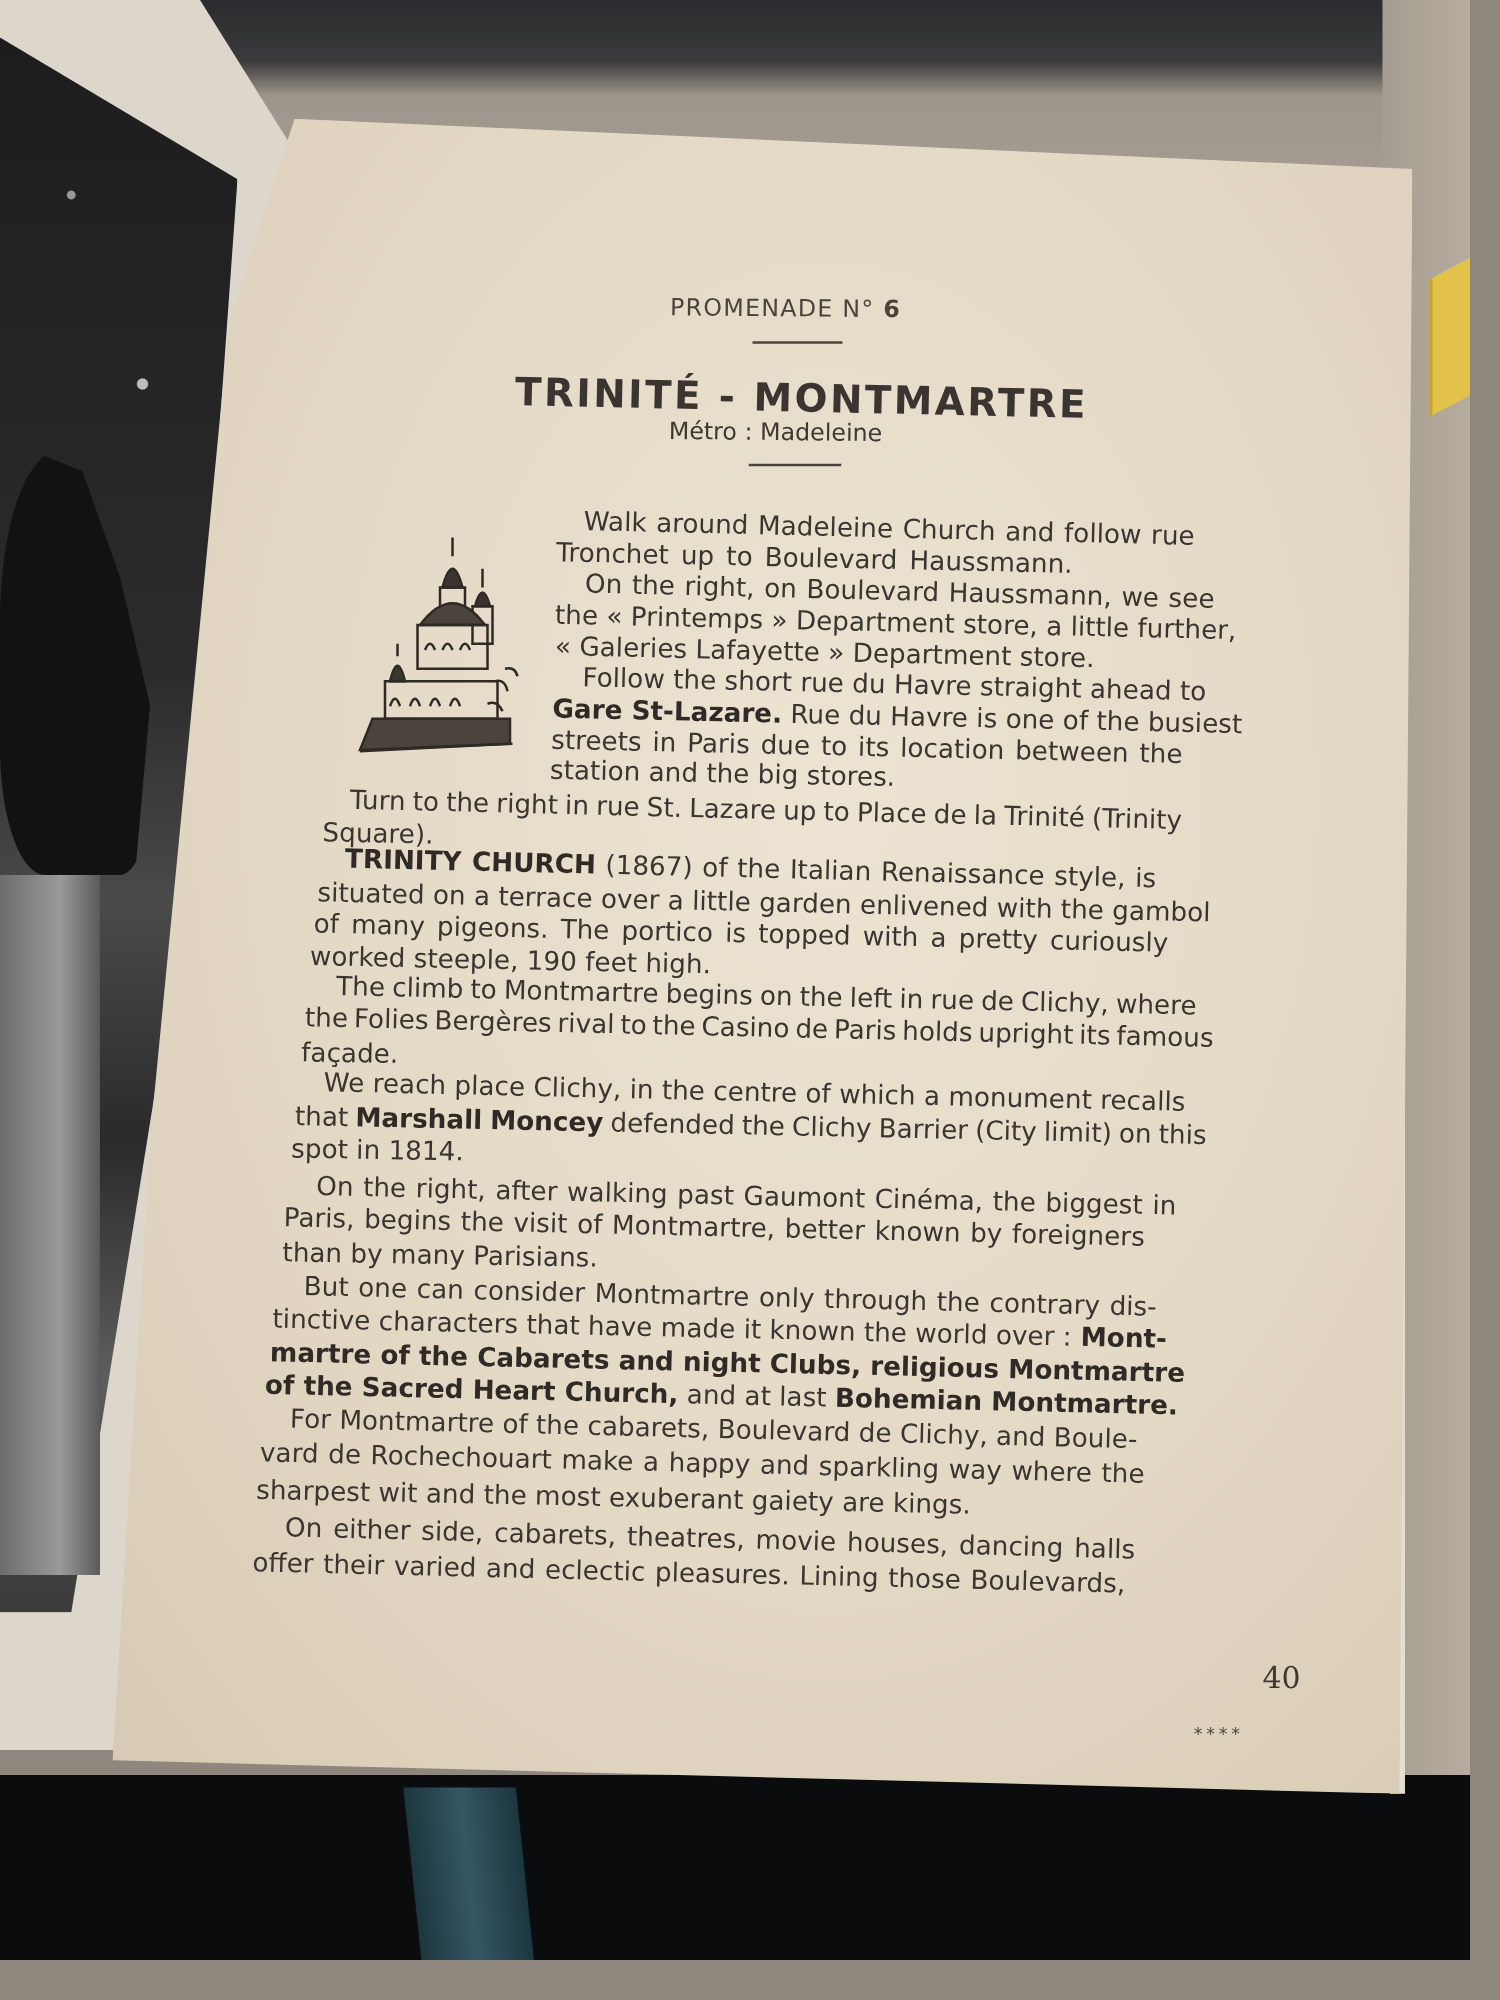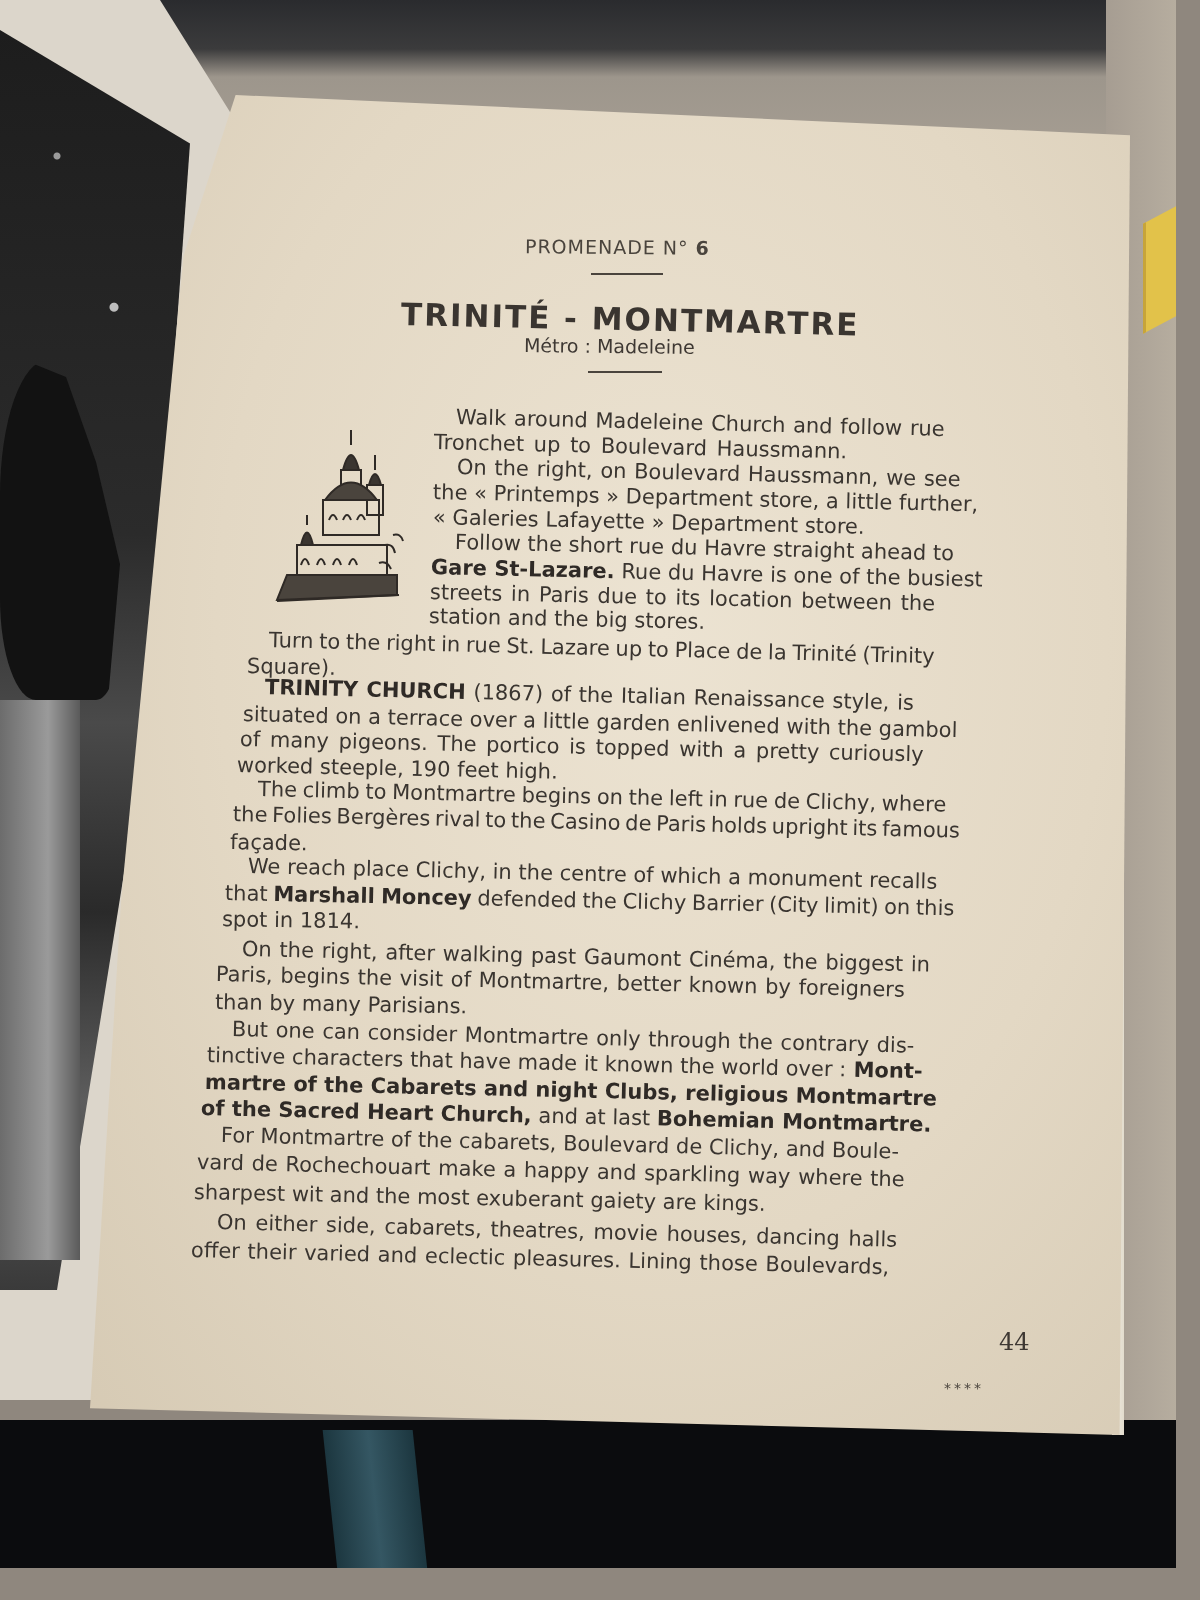--- a/index.html
+++ b/index.html
@@ -56,21 +56,21 @@
       position: absolute; left: 90px; top: 95px; width: 1040px; height: 1340px;
       background: radial-gradient(ellipse at 55% 40%, #ece3d2 0%, #e3d8c4 55%, #d6cab4 100%);
       clip-path: polygon(14% 0, 100% 3%, 99% 100%, 0 98%, 3% 60%, 9% 12%);
       box-shadow: 0 0 0 1px #cbbfa8;
     }
     .page-edge {
       position: absolute; left: 1112px; top: 140px; width: 12px; height: 1295px;
       background: linear-gradient(90deg, #f3efe6, #e2dccd);
     }
     .content {
-      position: absolute; left: 1px; top: 0; width: 1176px; height: 1372px;
+      position: absolute; left: 12px; top: 0; width: 1176px; height: 1372px;
       color: #3a3530;
       border-radius: 27px;
     }
     .series {
       position: absolute; left: 524px; top: 236px;
       font-size: 19px; letter-spacing: 1px; color: #4a443d;
       transform: rotate(0.5deg);
     }
     .series b { font-weight: bold; }
     .rule { position: absolute; height: 2px; background: #4a443d; }
@@ -178,15 +178,15 @@
       <div class="line" style="left: 206px; top: 1043px; transform: rotate(1.3deg); word-spacing: 0px;"><span>tinctive characters that have made it known the world over :</span><b> Mont-</b></div>
       <div class="line" style="left: 204px; top: 1070px; transform: rotate(1.3deg); word-spacing: 0px;"><b>martre of the Cabarets and night Clubs, religious Montmartre</b></div>
       <div class="line" style="left: 200px; top: 1096px; transform: rotate(1.3deg); word-spacing: 0px;"><b>of the Sacred Heart Church,</b><span> and at last </span><b>Bohemian Montmartre.</b></div>
       <div class="line" style="left: 220px; top: 1123px; transform: rotate(1.4deg); word-spacing: 0px;"><span>For Montmartre of the cabarets, Boulevard de Clichy, and Boule-</span></div>
       <div class="line" style="left: 196px; top: 1150px; transform: rotate(1.4deg); word-spacing: 1px;"><span>vard de Rochechouart make a happy and sparkling way where the</span></div>
       <div class="line" style="left: 193px; top: 1180px; transform: rotate(1.2deg); word-spacing: 0px;"><span>sharpest wit and the most exuberant gaiety are kings.</span></div>
       <div class="line" style="left: 216px; top: 1210px; transform: rotate(1.5deg); word-spacing: 2px;"><span>On either side, cabarets, theatres, movie houses, dancing halls</span></div>
       <div class="line" style="left: 190px; top: 1238px; transform: rotate(1.4deg); word-spacing: 1px;"><span>offer their varied and eclectic pleasures. Lining those Boulevards,</span></div>
     </div>
 
-  <div class="page-number">44</div>
+  <div class="page-number">40</div>
   <div class="stars">****</div>
 </div>
 
 </body></html>

